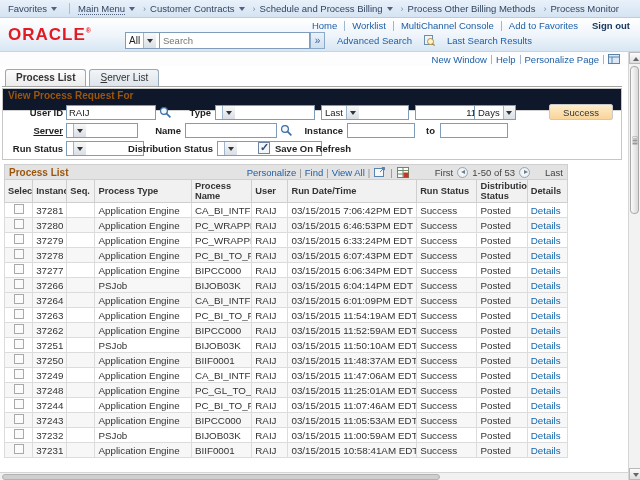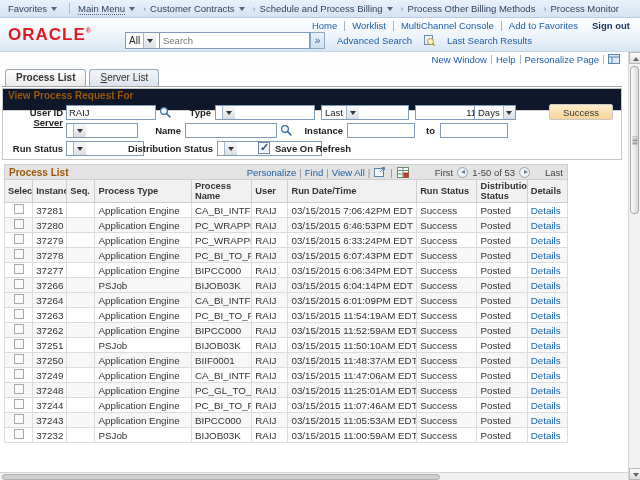--- a/index.html
+++ b/index.html
@@ -246,21 +246,21 @@
   <span class="fsel" style="left:471px; top:16px; width:42px;">
     <span class="selbox">
         <span class="txt">Days</span>
     <span class="btn">
           <i></i>
         </span>
       </span>
   </span>
   <span id="refreshbtn" style="left:546px;">Success</span>
 
-  <span class="flabel" style="left:8px; top:28px; width:52px;text-decoration:underline;">Server</span>
+  <span class="flabel" style="left:8px; top:36px; width:52px;text-decoration:underline;">Server</span>
   <span class="fsel" style="left:63px; top:34px; width:72px;">
     <span class="selbox">
         <span class="txt"></span>
     <span class="btn">
           <i></i>
         </span>
       </span>
   </span>
   <span class="flabel" style="left:142px; top:36px; width:36px;">Name</span>
   <input class="finput" style="left: 182px; top: 34px; width: 92px;" value="">
@@ -545,20 +545,32 @@
     <td>37232</td>
     <td></td>
     <td>PSJob</td>
     <td class="cellink">BIJOB03K</td>
     <td>RAIJ</td>
     <td>03/15/2015 11:00:59AM EDT</td>
     <td>Success</td>
     <td>Posted</td>
     <td><a class="detlink">Details</a></td>
   </tr>
+      <tr class="alt">
+    <td class="c-sel"><span class="cb"></span></td>
+    <td>37231</td>
+    <td></td>
+    <td>Application Engine</td>
+    <td>BIIF0001</td>
+    <td>RAIJ</td>
+    <td>03/15/2015 10:58:41AM EDT</td>
+    <td>Success</td>
+    <td>Posted</td>
+    <td><a class="detlink">Details</a></td>
+  </tr>
     </tbody>
 </table>
 
 <div id="vscroll">
   <span class="sarrow" id="vup">
       <i></i>
     </span>
   <span id="vthumb"></span>
   <span class="sarrow" id="vdn">
       <i></i>

